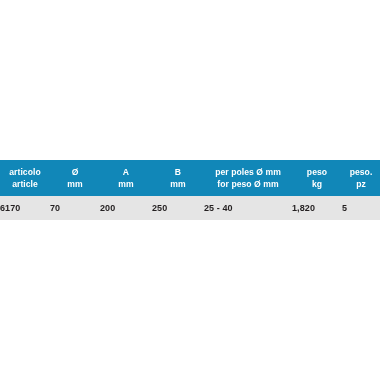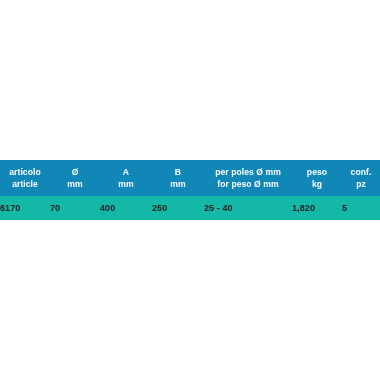--- a/index.html
+++ b/index.html
@@ -55,21 +55,21 @@
     padding: 3px 1px 3px 1px;
     white-space: nowrap;
   }
   .header-cell .line-it,
   .header-cell .line-en {
     display: block;
   }
 
   
   .data-row {
-    background: #14b8a6;
+    background: #e5e5e5;
     padding-left: 12px;
   }
   .data-cell {
     height: 24px;
     color: #231f20;
     font-size: 9px;
     font-weight: bold;
     letter-spacing: 0.1px;
     white-space: nowrap;
   }
@@ -126,32 +126,32 @@
           <span class="line-it">per poles Ø mm</span>
           <span class="line-en">for peso Ø mm</span>
         </th>
 
         <th class="header-cell">
           <span class="line-it">peso</span>
           <span class="line-en">kg</span>
         </th>
 
         <th class="header-cell">
-          <span class="line-it">conf.</span>
+          <span class="line-it">peso.</span>
           <span class="line-en">pz</span>
         </th>
 
       </tr>
     </thead>
 
     <tbody>
       <tr class="data-row">
         <td class="data-cell">6170</td>
         <td class="data-cell">70</td>
-        <td class="data-cell">400</td>
+        <td class="data-cell">200</td>
         <td class="data-cell">250</td>
         <td class="data-cell">25 - 40</td>
         <td class="data-cell">1,820</td>
         <td class="data-cell">5</td>
       </tr>
     </tbody>
 
   </table>
 
 </div>

